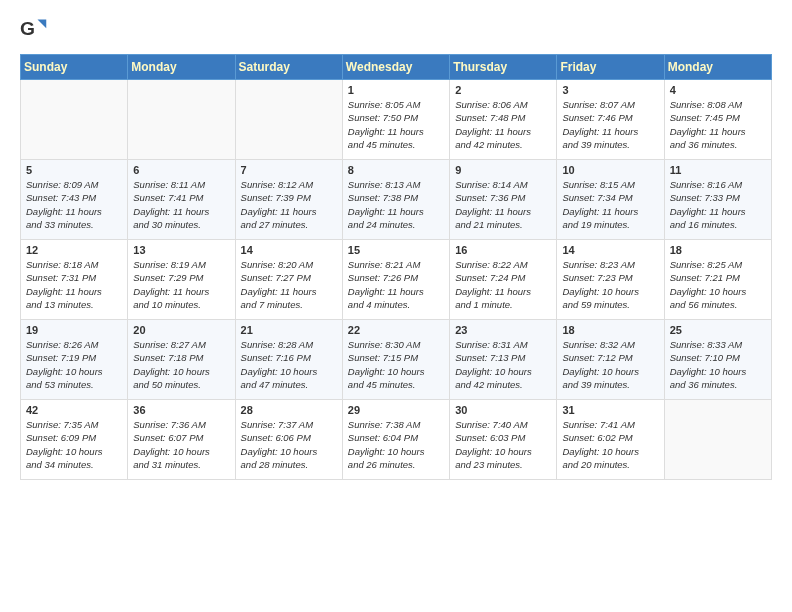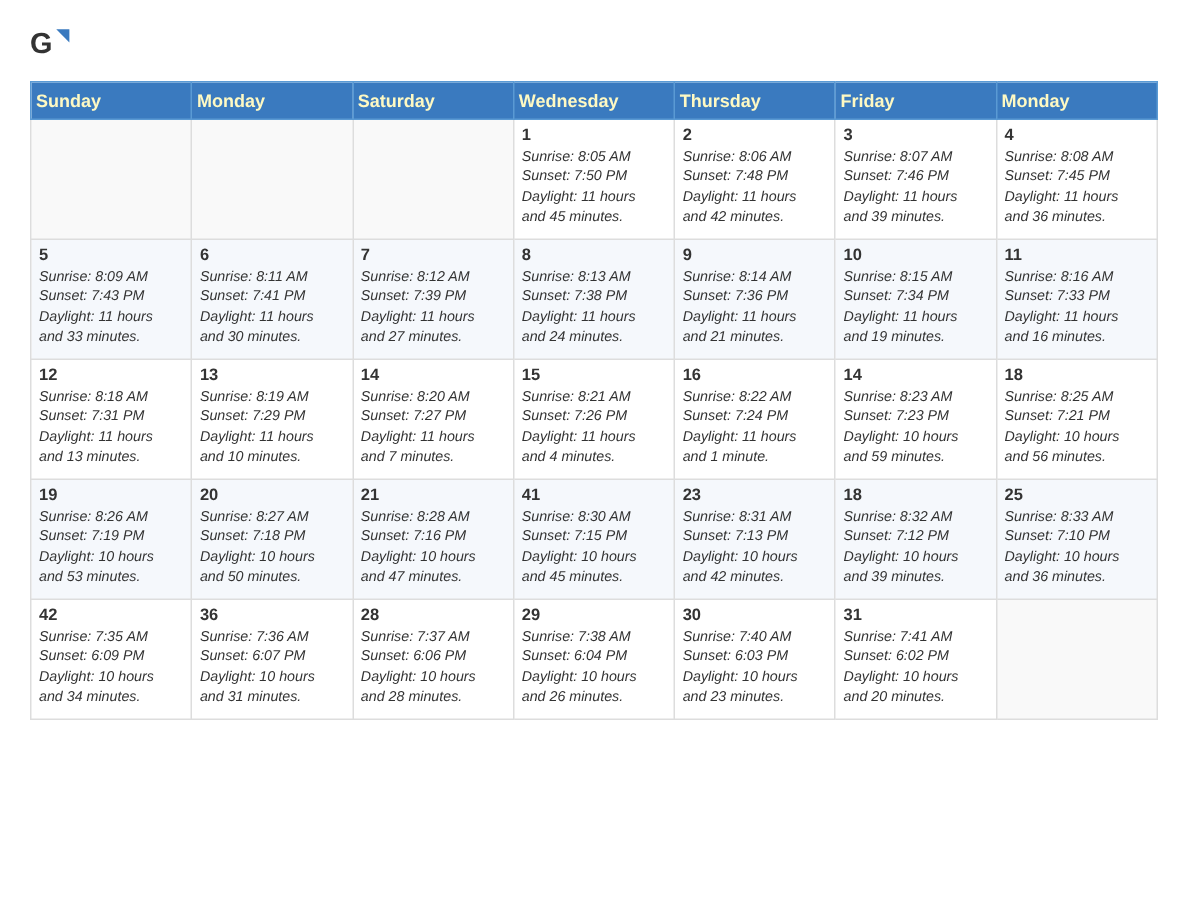--- a/index.html
+++ b/index.html
@@ -220,21 +220,21 @@
           </td>
           <td>
             <div class="day-number">20</div>
             <div class="day-info">Sunrise: 8:27 AM<br>Sunset: 7:18 PM<br>Daylight: 10 hours<br>and 50 minutes.</div>
           </td>
           <td>
             <div class="day-number">21</div>
             <div class="day-info">Sunrise: 8:28 AM<br>Sunset: 7:16 PM<br>Daylight: 10 hours<br>and 47 minutes.</div>
           </td>
           <td>
-            <div class="day-number">41</div>
+            <div class="day-number">22</div>
             <div class="day-info">Sunrise: 8:30 AM<br>Sunset: 7:15 PM<br>Daylight: 10 hours<br>and 45 minutes.</div>
           </td>
           <td>
             <div class="day-number">23</div>
             <div class="day-info">Sunrise: 8:31 AM<br>Sunset: 7:13 PM<br>Daylight: 10 hours<br>and 42 minutes.</div>
           </td>
           <td>
             <div class="day-number">18</div>
             <div class="day-info">Sunrise: 8:32 AM<br>Sunset: 7:12 PM<br>Daylight: 10 hours<br>and 39 minutes.</div>
           </td>

